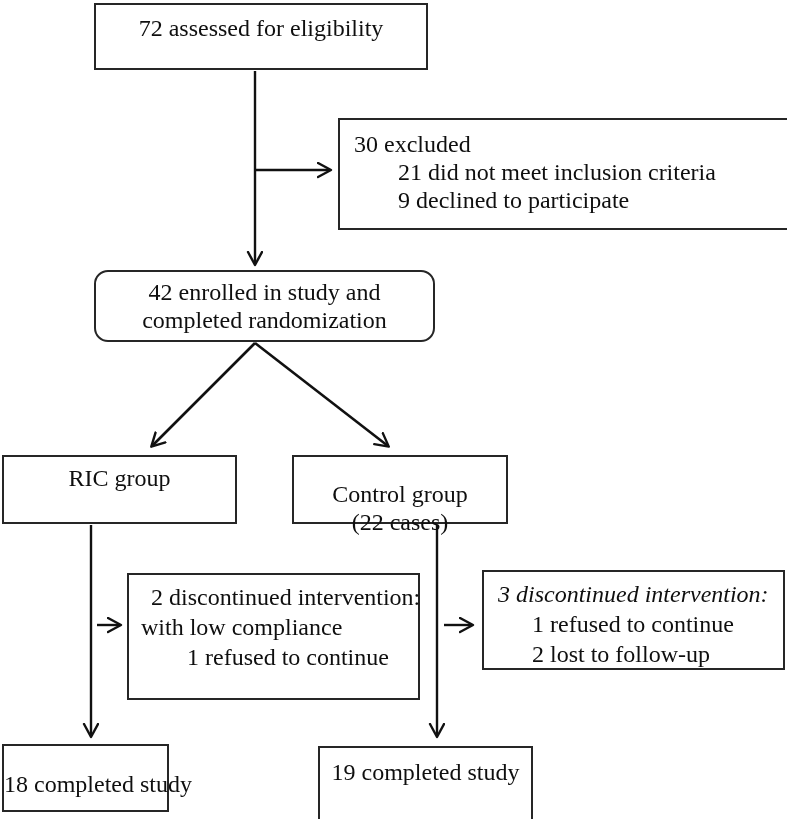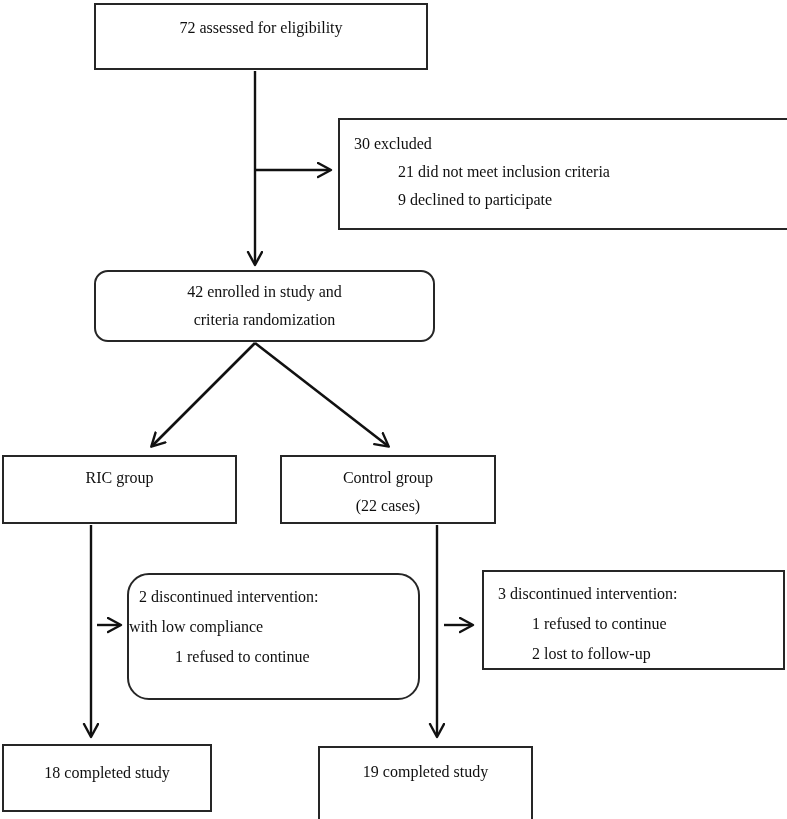--- a/index.html
+++ b/index.html
@@ -10,40 +10,40 @@
     font-family:"Liberation Serif","DejaVu Serif",serif;
     color:#0f0f0f;
     overflow:hidden;
   }
   #connectors{position:absolute;left:0;top:0;width:787px;height:819px;}
   .box{
     position:absolute;
     background:#ffffff;
     border:2px solid #262626;
     box-sizing:border-box;
-    font-size:16px;
+    font-size:24px;
     line-height:28px;
   }
   .ln{white-space:nowrap;}
   .center{text-align:center;}
   
   #box-assessed{left:94px;top:3px;width:334px;height:67px;padding-top:9px;}
   #box-excluded{left:338px;top:118px;width:468px;height:112px;padding:10px 6px 0 14px;}
   #box-excluded .indent{padding-left:44px;}
   #box-enrolled{left:94px;top:270px;width:341px;height:72px;padding-top:6px;border-radius:14px;}
   #box-ric{left:2px;top:455px;width:235px;height:69px;padding-top:7px;}
-  #box-control{left:280px;top:455px;width:216px;height:69px;padding-top:7px;}
-  #box-disc-ric{left:127px;top:573px;width:293px;height:127px;padding:7px 4px 0 0;line-height:30px;border-radius:22px;}
+  #box-control{left:292px;top:455px;width:216px;height:69px;padding-top:23px;}
+  #box-disc-ric{left:127px;top:573px;width:293px;height:127px;padding:7px 4px 0 12px;line-height:30px;}
   #box-disc-ric .lead{padding-left:10px;}
   #box-disc-ric .indent{padding-left:46px;}
   #box-disc-ric .hang{padding-left:0;}
   #box-disc-control{left:482px;top:570px;width:303px;height:100px;padding:7px 4px 0 4px;line-height:30px;}
-  #box-disc-control .lead{padding-left:10px;}
+  #box-disc-control .lead{padding-left:10px;font-style:italic;}
   #box-disc-control .indent{padding-left:44px;}
-  #box-completed-ric{left:2px;top:744px;width:210px;height:68px;padding-top:13px;}
+  #box-completed-ric{left:2px;top:744px;width:167px;height:68px;padding-top:24px;}
   #box-completed-control{left:318px;top:746px;width:215px;height:88px;padding-top:10px;}
 </style>
 </head>
 <body>
 
 <div id="canvas">
 
   <svg id="connectors" width="787" height="819" viewBox="0 0 787 819" xmlns="http://www.w3.org/2000/svg">
     <defs>
       <marker id="ah" markerWidth="18" markerHeight="18" refX="13" refY="8" orient="auto" markerUnits="userSpaceOnUse">
@@ -65,21 +65,21 @@
   </div>
 
   <div class="box" id="box-excluded">
     <div class="ln">30 excluded</div>
     <div class="ln indent">21 did not meet inclusion criteria</div>
     <div class="ln indent">9 declined to participate</div>
   </div>
 
   <div class="box center" id="box-enrolled">
     <div class="ln">42 enrolled in study and</div>
-    <div class="ln">criteria randomization</div>
+    <div class="ln">completed randomization</div>
   </div>
 
   <div class="box center" id="box-ric">
     <div class="ln">RIC group</div>
   </div>
 
   <div class="box center" id="box-control">
     <div class="ln">Control group</div>
     <div class="ln">(22 cases)</div>
   </div>

